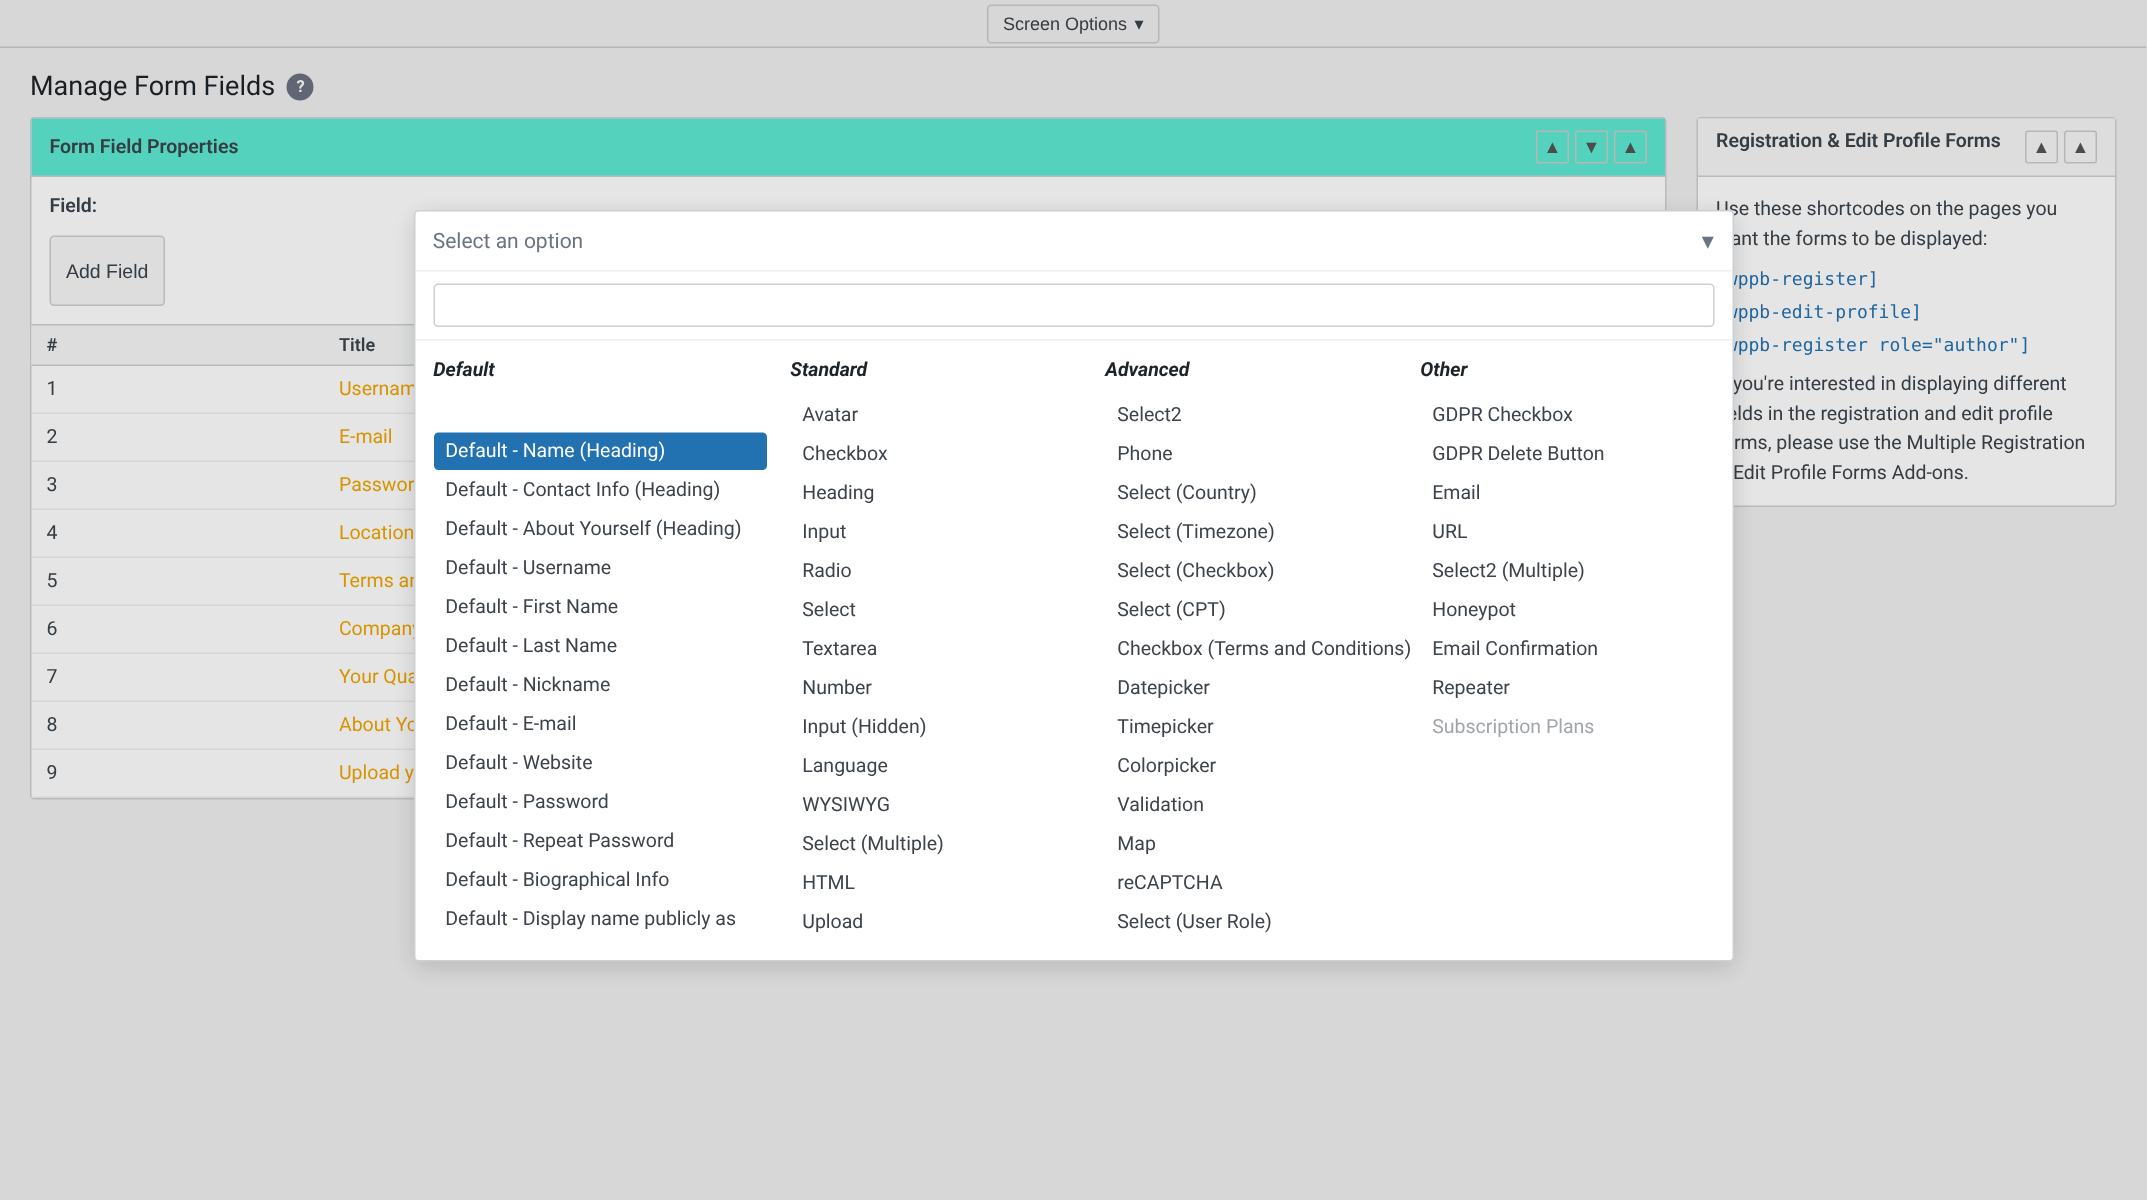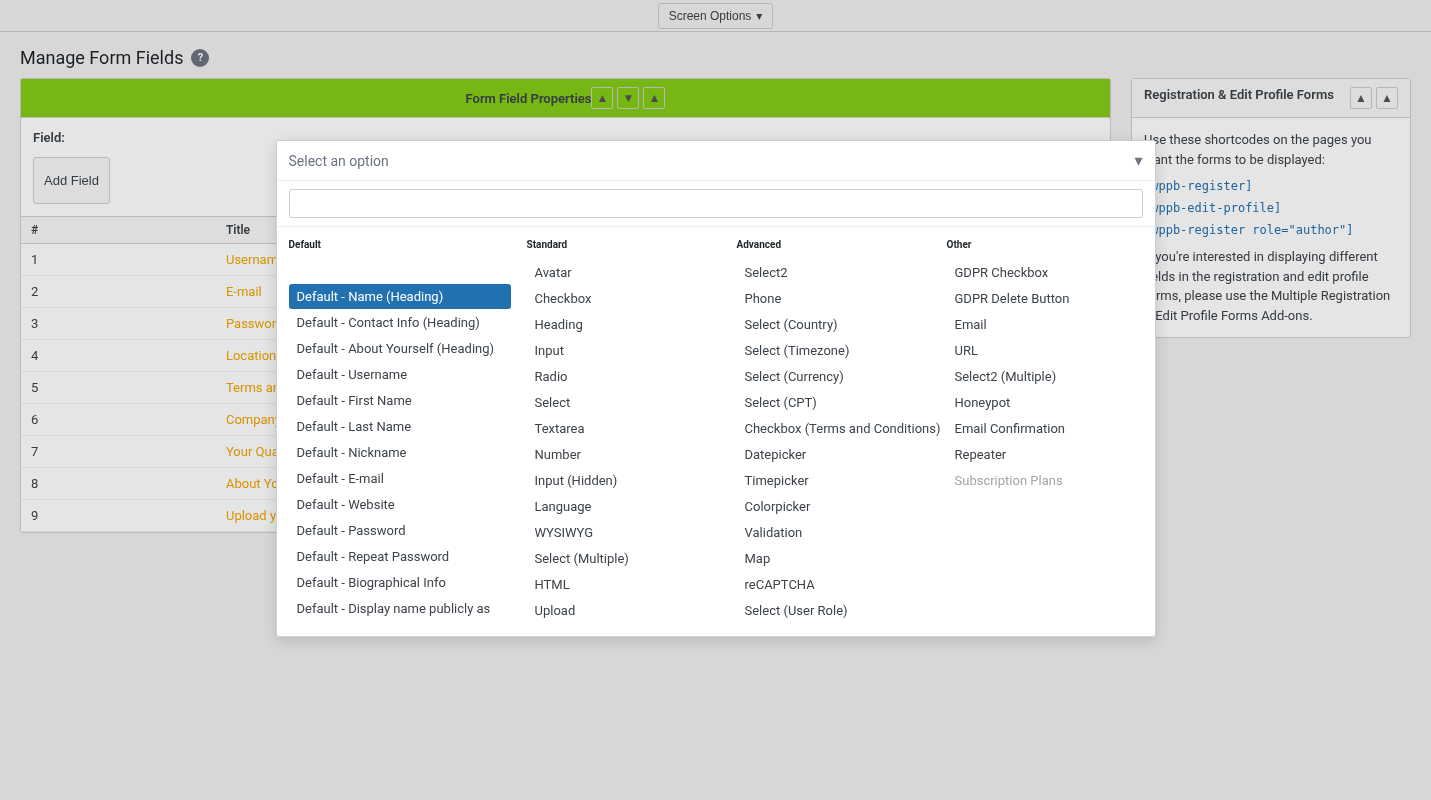--- a/index.html
+++ b/index.html
@@ -68,26 +68,26 @@
       min-width: 0;
     }
 
     
     .panel-box {
       background: #fff;
       border: 1px solid #ccd0d4;
       border-radius: 3px;
     }
     .panel-header {
-      background: #84cc16;
+      background: #5eead4;
       border-bottom: 1px solid #ccd0d4;
       padding: 8px 12px;
       display: flex;
       align-items: center;
-      justify-content: center;
+      justify-content: space-between;
       font-weight: 600;
       font-size: 13px;
     }
     .panel-header-controls {
       display: flex;
       gap: 4px;
     }
     .panel-ctrl-btn {
       background: none;
       border: 1px solid #ccc;
@@ -236,24 +236,25 @@
       gap: 0;
       max-height: 500px;
       overflow-y: auto;
     }
     .options-col {
       padding: 0 8px;
     }
     .options-col:first-child { padding-left: 0; }
     .options-col-header {
       font-weight: 700;
-      font-size: 10px;
+      font-size: 13px;
       color: #1d2327;
       margin-bottom: 6px;
       padding-bottom: 4px;
+      font-style: italic;
     }
     .option-item {
       display: block;
       padding: 5px 8px;
       border-radius: 3px;
       cursor: pointer;
       font-size: 13px;
       color: #3c434a;
       margin-bottom: 1px;
       white-space: nowrap;
@@ -419,21 +420,21 @@
             <div class="option-item">Upload</div>
           </div>
       </div>
       <div class="options-col">
         <div class="options-col-header">Advanced</div>
         <div id="advanced-items">
             <div class="option-item">Select2</div>
             <div class="option-item">Phone</div>
             <div class="option-item">Select (Country)</div>
             <div class="option-item">Select (Timezone)</div>
-            <div class="option-item">Select (Currency)</div>
+            <div class="option-item">Select (Checkbox)</div>
             <div class="option-item">Select (CPT)</div>
             <div class="option-item">Checkbox (Terms and Conditions)</div>
             <div class="option-item">Datepicker</div>
             <div class="option-item">Timepicker</div>
             <div class="option-item">Colorpicker</div>
             <div class="option-item">Validation</div>
             <div class="option-item">Map</div>
             <div class="option-item">reCAPTCHA</div>
             <div class="option-item">Select (User Role)</div>
           </div>

